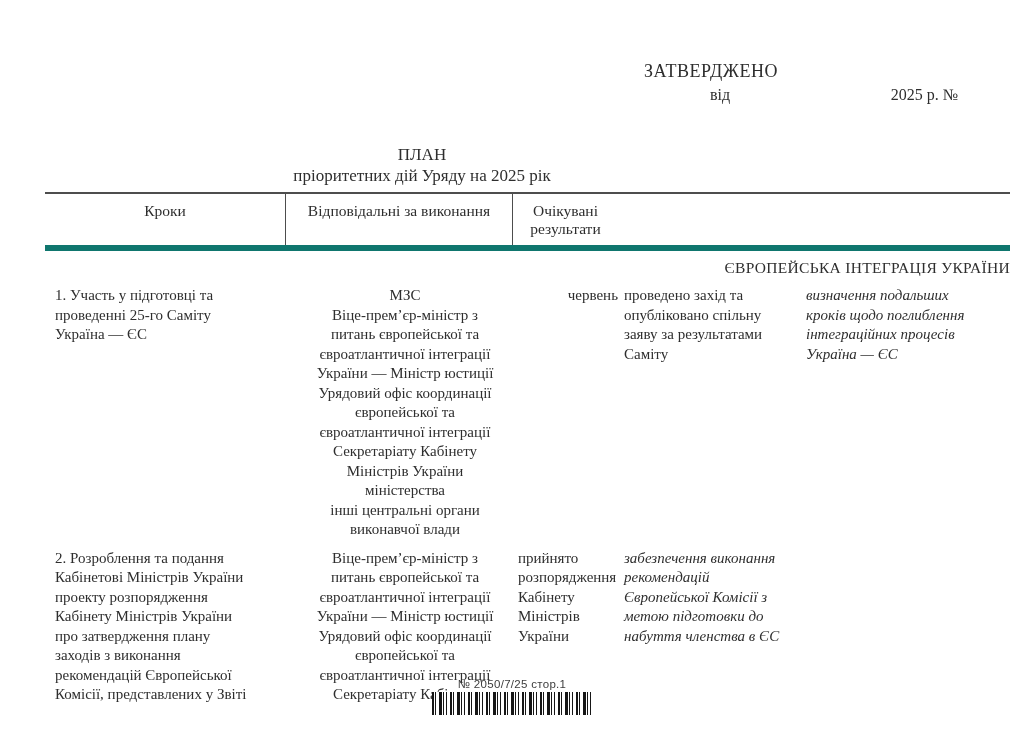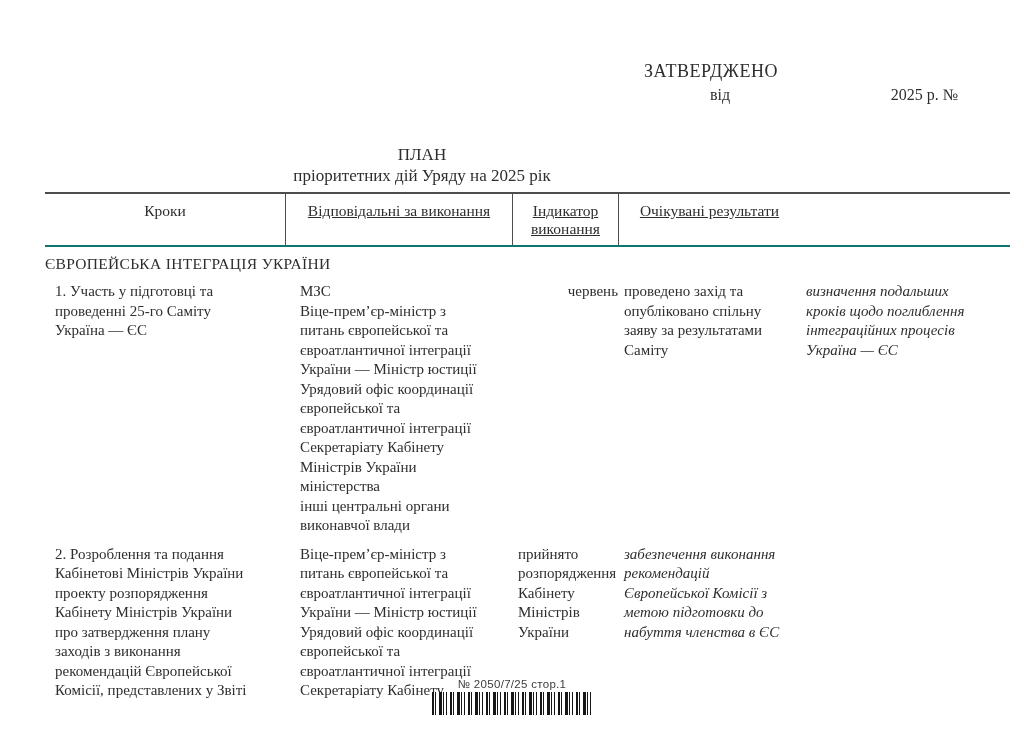--- a/index.html
+++ b/index.html
@@ -31,39 +31,39 @@
   }
 
   
   .plan-table { position: absolute; top: 192px; left: 45px; width: 965px; }
   .grid-row {
     display: grid;
     grid-template-columns: 240px 227px 106px 182px 210px;
   }
   .thead {
     border-top: 2px solid #4d4d4d;
-    border-bottom: 2px solid #0f766e;
+    border-bottom: 6px solid #0f766e;
   }
   .hcell {
     text-align: center; font-size: 15.5px;
     padding: 8px 4px 7px;
   }
-  .hcell + .hcell { border-left: 1.5px solid #4d4d4d; text-decoration: underline; }
+  .hcell + .hcell { border-left: 1.5px solid #4d4d4d; }
 
   .section-row {
-    text-align: left; font-size: 15.5px;
+    text-align: right; font-size: 15.5px;
     padding: 8px 0 4px; letter-spacing: 0.3px;
   }
 
   .bcell {
     font-size: 15px; line-height: 19.5px;
     white-space: pre-line;
   }
   .c-steps { padding: 5px 6px 0 10px; }
-  .c-resp  { padding: 5px 2px 0 15px; }
+  .c-resp  { padding: 5px 2px 0 15px; text-align: center; }
   .c-term  { padding: 5px 0 0; text-align: right; }
   .c-ind   { padding: 5px 8px 0 6px; }
   .c-res   { padding: 5px 0 0 6px; font-style: italic; }
   .trow-2 .bcell { padding-top: 9px; }
 
   
   .footer {
     position: absolute; top: 678px; left: 0; width: 1024px;
     text-align: center;
   }
@@ -98,21 +98,20 @@
   <div class="doc-title">
     <div>ПЛАН</div>
     <div>пріоритетних дій Уряду на 2025 рік</div>
   </div>
 
   <div class="plan-table">
 
     <div class="grid-row thead">
       <div class="hcell">Кроки</div>
       <div class="hcell">Відповідальні за виконання</div>
-      <div class="hcell">Індикатор виконання</div>
       <div class="hcell">Очікувані результати</div>
     </div>
 
     <div class="section-row">ЄВРОПЕЙСЬКА ІНТЕГРАЦІЯ УКРАЇНИ</div>
 
     <div class="grid-row trow-1">
       <div class="bcell c-steps">1. Участь у підготовці та
 проведенні 25-го Саміту
 Україна — ЄС</div>
       <div class="bcell c-resp">МЗС

